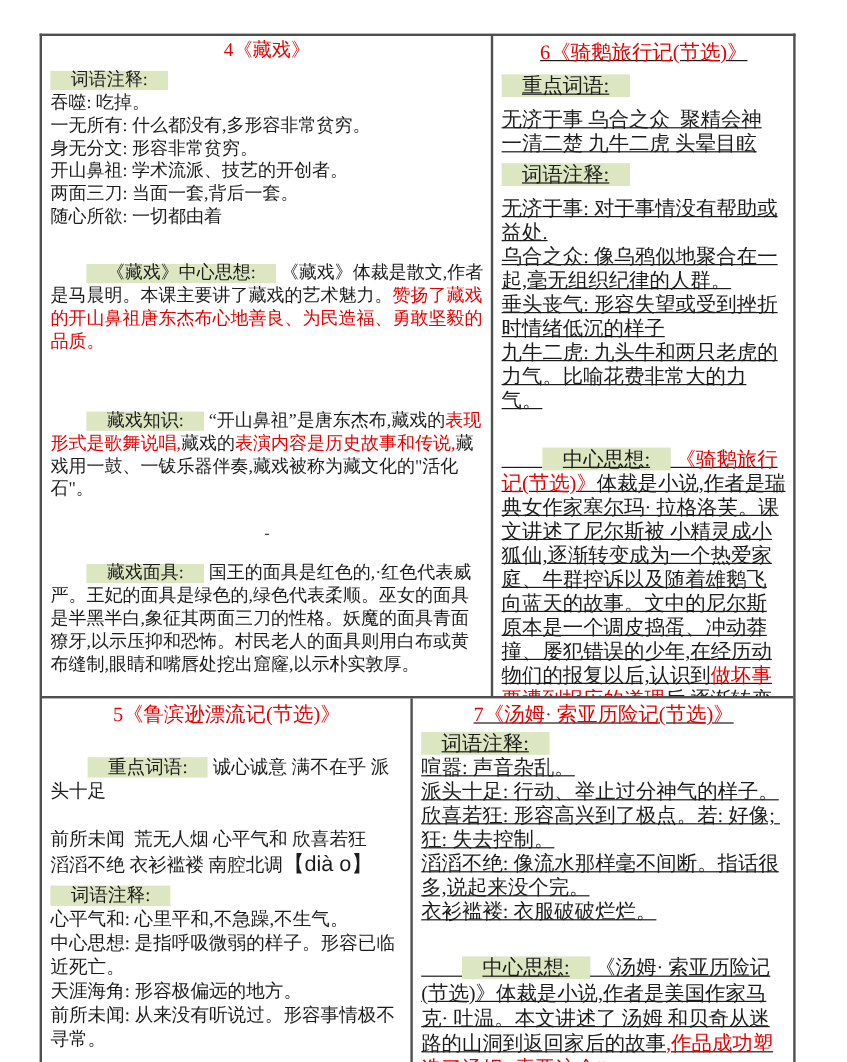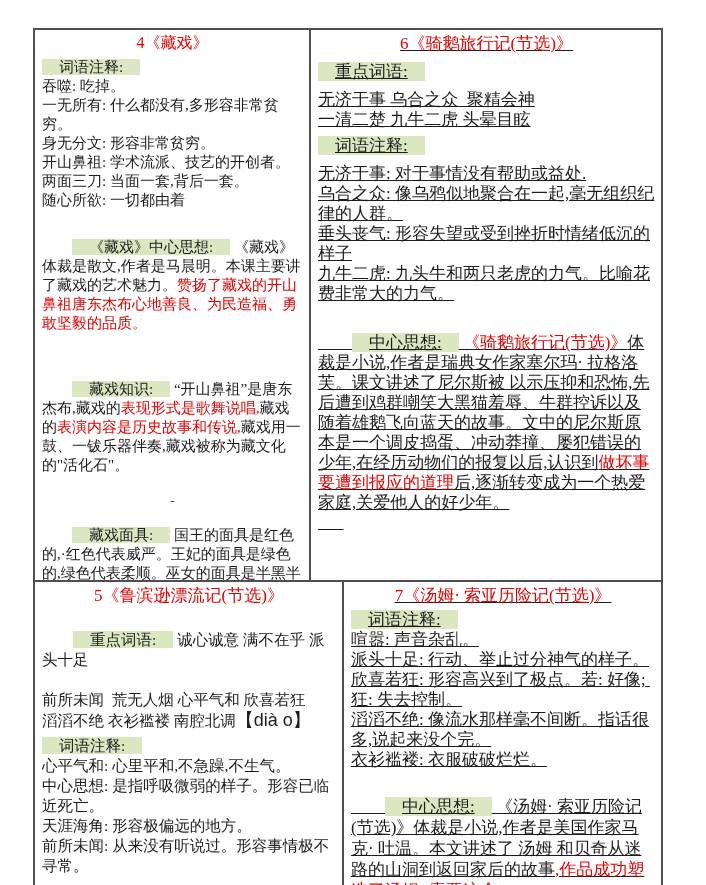--- a/index.html
+++ b/index.html
@@ -9,21 +9,21 @@
     color:#1c1c1c;position:relative;
   }
   .sheet{
     position:absolute;left:33px;top:28px;width:626px;
     border:2px solid #4f4f4f;border-bottom:none;background:#fff;
   }
   .row{display:flex;align-items:stretch;}
   .row1{height:550px;border-bottom:2px solid #4f4f4f;}
   .row2{min-height:400px;}
   .cell{box-sizing:border-box;padding:2px 6px 2px 7px;overflow:hidden;}
-  .row1 .c1{width:276px;border-right:2px solid #4f4f4f;}
+  .row1 .c1{width:376px;border-right:2px solid #4f4f4f;}
   .row2 .c1{width:309px;border-right:2px solid #4f4f4f;}
   .c2{flex:1;text-decoration:underline;}
   .tl{font-size:15px;line-height:19px;}
   .tr{font-size:17px;line-height:20px;}
   .bl{font-size:15.5px;line-height:20px;}
   .br{font-size:17px;line-height:20px;}
   .title{text-align:center;color:#e60000;}
   .tl .title{font-size:16px;line-height:22px;margin-bottom:4px;}
   .tr .title,.bl .title,.br .title{font-size:17px;line-height:24px;margin-bottom:2px;}
   .hl{background:#dce7c2;padding:0 17px;}
@@ -69,21 +69,21 @@
       <div class="title">6《骑鹅旅行记(节选)》</div>
       <div class="line labelline"><span class="hl">重点词语:</span></div>
       <div class="line">无济于事 乌合之众  聚精会神</div>
       <div class="line">一清二楚 九牛二虎 头晕目眩</div>
       <div class="line labelline"><span class="hl">词语注释:</span></div>
       <div class="line">无济于事: 对于事情没有帮助或益处.</div>
       <div class="line">乌合之众: 像乌鸦似地聚合在一起,毫无组织纪律的人群。</div>
       <div class="line">垂头丧气: 形容失望或受到挫折时情绪低沉的样子</div>
       <div class="line">九牛二虎: 九头牛和两只老虎的力气。比喻花费非常大的力气。</div>
       <div class="para gap">
-        <span class="hl">中心思想:</span><span class="red"> 《骑鹅旅行记(节选)》</span><span>体裁是小说,作者是瑞典女作家塞尔玛· 拉格洛芙。课文讲述了尼尔斯被 以示压抑和恐怖,先后遭到鸡群嘲笑大黑猫羞辱、牛群控诉以及随着雄鹅飞向蓝天的故事。文中的尼尔斯原本是一个调皮捣蛋、冲动莽撞、屡犯错误的少年,在经历动物们的报复以后,认识到</span><span class="red">做坏事要遭到报应的道理</span><span>后,逐渐转变成为一个热爱家庭,关爱他人的好少年。</span>
+        <span class="hl">中心思想:</span><span class="red"> 《骑鹅旅行记(节选)》</span><span>体裁是小说,作者是瑞典女作家塞尔玛· 拉格洛芙。课文讲述了尼尔斯被 小精灵成小狐仙,逐渐转变成为一个热爱家庭、牛群控诉以及随着雄鹅飞向蓝天的故事。文中的尼尔斯原本是一个调皮捣蛋、冲动莽撞、屡犯错误的少年,在经历动物们的报复以后,认识到</span><span class="red">做坏事要遭到报应的道理</span><span>后,逐渐转变成为一个热爱家庭,关爱他人的好少年。</span>
       </div>
     </div>
   </div>
 
   <div class="row row2">
 
     <div class="cell c1 bl">
       <div class="title">5《鲁滨逊漂流记(节选)》</div>
       <div class="para">
         <span class="hl">重点词语:</span><span> 诚心诚意 满不在乎 派头十足</span>

